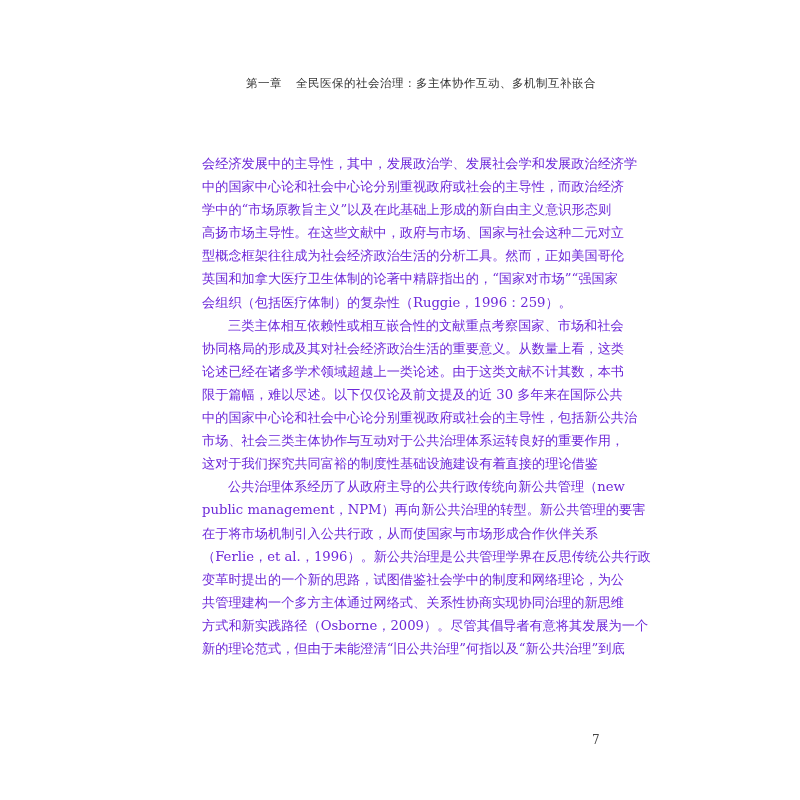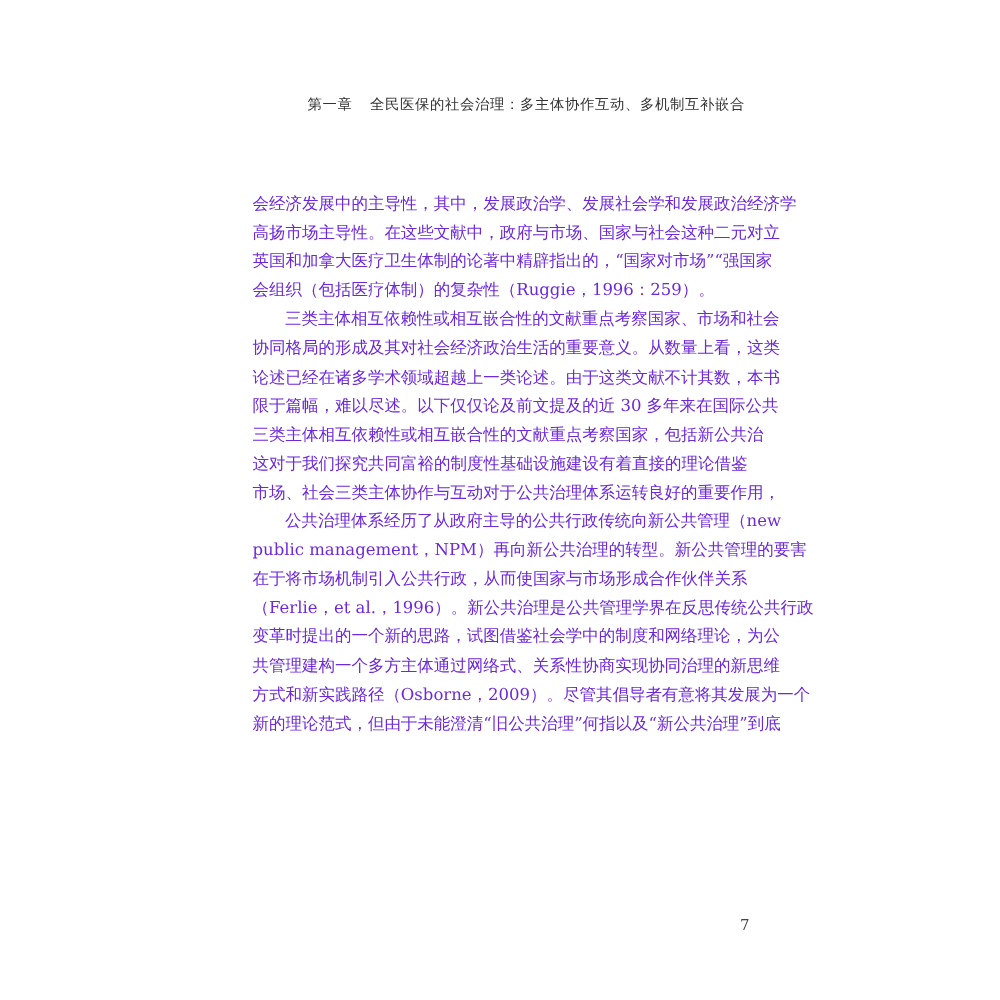--- a/index.html
+++ b/index.html
@@ -29,31 +29,34 @@
 </head>
 <body>
 
 <div class="header">
   <span class="chapter">第一章</span><span>全民医保的社会治理：多主体协作互动、多机制互补嵌合</span>
 </div>
 
 <div class="body-text">
 
   <span class="line">会经济发展中的主导性，其中，发展政治学、发展社会学和发展政治经济学</span>
+  <span class="line">中的国家中心论和社会中心论分别重视政府或社会的主导性，而政治经济</span>
+  <span class="line">学中的“市场原教旨主义”以及在此基础上形成的新自由主义意识形态则</span>
   <span class="line">高扬市场主导性。在这些文献中，政府与市场、国家与社会这种二元对立</span>
+  <span class="line">型概念框架往往成为社会经济政治生活的分析工具。然而，正如美国哥伦</span>
   <span class="line">英国和加拿大医疗卫生体制的论著中精辟指出的，“国家对市场”“强国家</span>
   <span class="line last">会组织（包括医疗体制）的复杂性（Ruggie，1996：259）。</span>
 
   <span class="line indent">三类主体相互依赖性或相互嵌合性的文献重点考察国家、市场和社会</span>
   <span class="line">协同格局的形成及其对社会经济政治生活的重要意义。从数量上看，这类</span>
   <span class="line">论述已经在诸多学术领域超越上一类论述。由于这类文献不计其数，本书</span>
   <span class="line">限于篇幅，难以尽述。以下仅仅论及前文提及的近 30 多年来在国际公共</span>
-  <span class="line">三类主体相互依赖性或相互嵌合性的文献重点考察国家，包括新公共治</span>
+  <span class="line">中的国家中心论和社会中心论分别重视政府或社会的主导性，包括新公共治</span>
+  <span class="line">市场、社会三类主体协作与互动对于公共治理体系运转良好的重要作用，</span>
   <span class="line">这对于我们探究共同富裕的制度性基础设施建设有着直接的理论借鉴</span>
-  <span class="line">市场、社会三类主体协作与互动对于公共治理体系运转良好的重要作用，</span>
 
   <span class="line indent">公共治理体系经历了从政府主导的公共行政传统向新公共管理（new</span>
   <span class="line">public management，NPM）再向新公共治理的转型。新公共管理的要害</span>
   <span class="line">在于将市场机制引入公共行政，从而使国家与市场形成合作伙伴关系</span>
   <span class="line">（Ferlie，et al.，1996）。新公共治理是公共管理学界在反思传统公共行政</span>
   <span class="line">变革时提出的一个新的思路，试图借鉴社会学中的制度和网络理论，为公</span>
   <span class="line">共管理建构一个多方主体通过网络式、关系性协商实现协同治理的新思维</span>
   <span class="line">方式和新实践路径（Osborne，2009）。尽管其倡导者有意将其发展为一个</span>
   <span class="line">新的理论范式，但由于未能澄清“旧公共治理”何指以及“新公共治理”到底</span>
 </div>

